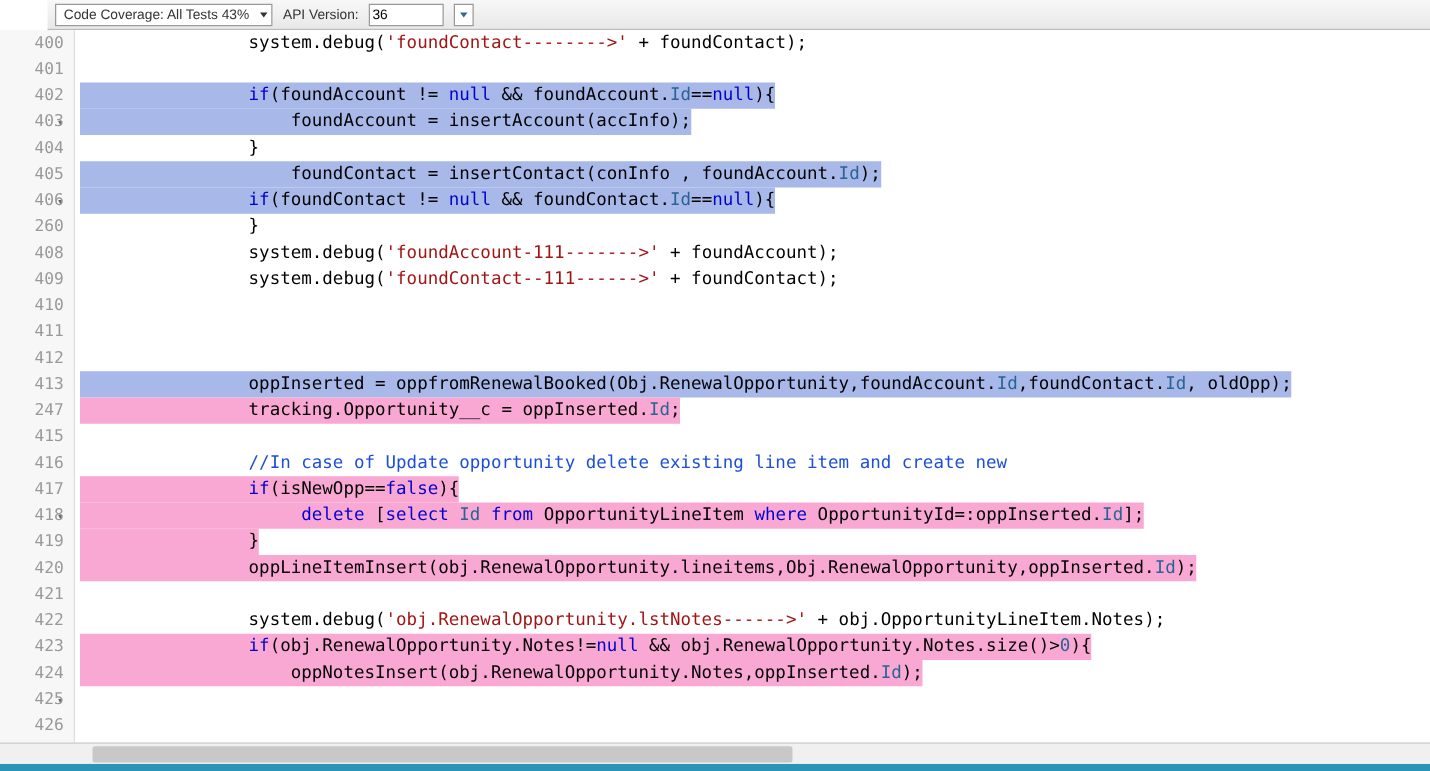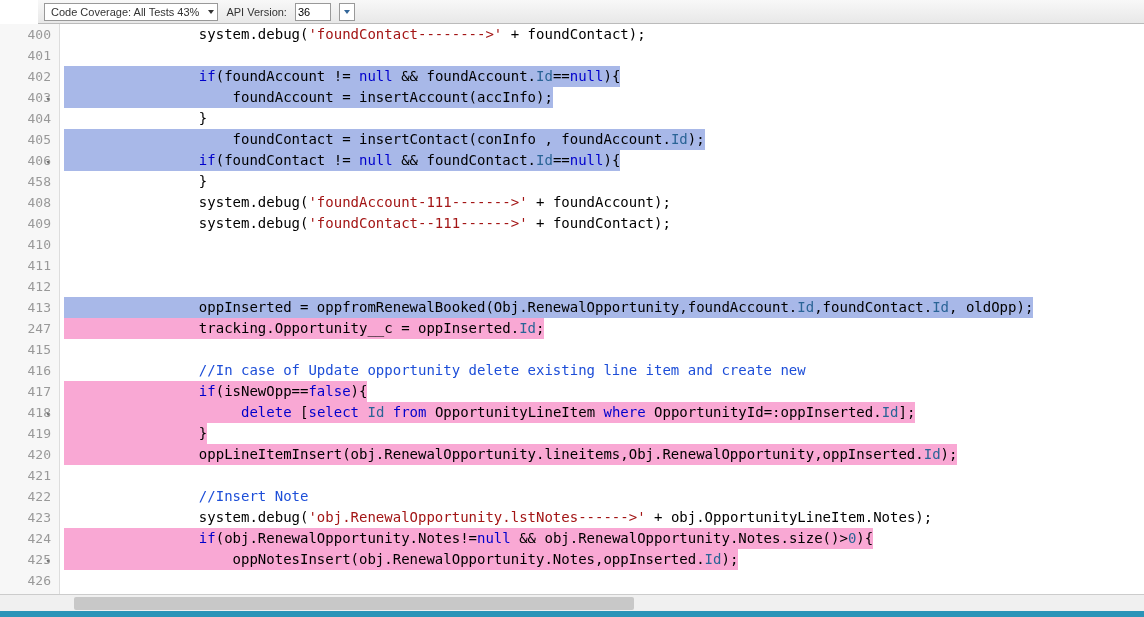--- a/index.html
+++ b/index.html
@@ -1,21 +1,21 @@
 <!DOCTYPE html>
 <html><head>
 <meta charset="utf-8">
 <style>
 * { margin:0; padding:0; box-sizing:border-box; }
 body { font-family: Consolas, Monaco, monospace; font-size:14px; background:#fff; overflow:hidden; }
 .toolbar { height:24px; background:linear-gradient(#f8f8f8,#e8e8e8); border-bottom:1px solid #bbb; display:flex; align-items:center; padding:0 6px; gap:8px; font-family:Tahoma,Arial,sans-serif; font-size:11px; color:#333;margin-left:38px; }
 .dropdown { background:#fff; border:1px solid #999; padding:1px 18px 1px 6px; height:18px; line-height:14px; position:relative; cursor:pointer; }
 .dropdown::after { content:''; position:absolute; right:3px; top:6px; border-left:3px solid transparent; border-right:3px solid transparent; border-top:4px solid #333; }
 .api-label { }
-.api-input { width:36px; height:18px; border:1px solid #999; padding:1px 2px; font-size:11px; }
+.api-input { width:60px; height:18px; border:1px solid #999; padding:1px 2px; font-size:11px; }
 .api-dd { width:16px; height:18px; border:1px solid #999; background:#fff; position:relative; cursor:pointer; }
 .api-dd::after { content:''; position:absolute; left:4px; top:6px; border-left:3px solid transparent; border-right:3px solid transparent; border-top:4px solid #369; }
 .editor-wrap { position:relative; height:570px; overflow:hidden; background:#fff; }
 .editor { display:flex; height:100%; }
 .gutter { width:60px; background:#f7f7f7; border-right:1px solid #ddd; text-align:right; padding-right:8px; color:#999; font-size:13px; user-select:none; }
 .gutter div { height:21px; line-height:21px;padding-left:24px; }
 .fold { color:#666; font-size:9px; display:inline-block; width:8px; }
 .code { flex:1; position:relative; overflow-x:auto; }
 .line { height:21px; line-height:21px; white-space:pre; padding-left:4px; }
 .hl-blue { display:inline-block; background:#a8b8e8;text-align:center; }
@@ -43,21 +43,21 @@
 <div class="editor-wrap">
   <div class="editor">
     <div class="gutter" id="gutter">
         <div>400  </div>
         <div>401  </div>
         <div>402 <span class="fold">▾</span></div>
         <div>403  </div>
         <div>404  </div>
         <div>405 <span class="fold">▾</span></div>
         <div>406  </div>
-        <div>458  </div>
+        <div>260  </div>
         <div>408  </div>
         <div>409  </div>
         <div>410  </div>
         <div>411  </div>
         <div>412  </div>
         <div>413  </div>
         <div>247  </div>
         <div>415  </div>
         <div>416  </div>
         <div>417 <span class="fold">▾</span></div>
@@ -88,21 +88,20 @@
 <div class="line"><span> </span></div>
 <div class="line"><span class="hl-blue"><span>                oppInserted = oppfromRenewalBooked(Obj.RenewalOpportunity,foundAccount.</span><span class="prop">Id</span><span>,foundContact.</span><span class="prop">Id</span><span>, oldOpp);</span></span></div>
 <div class="line"><span class="hl-red"><span>                tracking.Opportunity__c = oppInserted.</span><span class="prop">Id</span><span>;</span></span></div>
 <div class="line"><span> </span></div>
 <div class="line"><span>                </span><span class="cmt">//In case of Update opportunity delete existing line item and create new</span></div>
 <div class="line"><span class="hl-red"><span>                </span><span class="kw">if</span><span>(isNewOpp==</span><span class="lit">false</span><span>){</span></span></div>
 <div class="line"><span class="hl-red"><span>                     </span><span class="kw">delete</span><span> [</span><span class="kw">select</span><span> </span><span class="prop">Id</span><span> </span><span class="kw">from</span><span> OpportunityLineItem </span><span class="kw">where</span><span> OpportunityId=:oppInserted.</span><span class="prop">Id</span><span>];</span></span></div>
 <div class="line"><span class="hl-red"><span>                }</span></span></div>
 <div class="line"><span class="hl-red"><span>                oppLineItemInsert(obj.RenewalOpportunity.lineitems,Obj.RenewalOpportunity,oppInserted.</span><span class="prop">Id</span><span>);</span></span></div>
 <div class="line"><span> </span></div>
-<div class="line"><span>                </span><span class="cmt">//Insert Note</span></div>
 <div class="line"><span>                system.debug(</span><span class="str">'obj.RenewalOpportunity.lstNotes------&gt;'</span><span> + obj.OpportunityLineItem.Notes);</span></div>
 <div class="line"><span class="hl-red"><span>                </span><span class="kw">if</span><span>(obj.RenewalOpportunity.Notes!=</span><span class="lit">null</span><span> &amp;&amp; obj.RenewalOpportunity.Notes.size()&gt;</span><span class="num">0</span><span>){</span></span></div>
 <div class="line"><span class="hl-red"><span>                    oppNotesInsert(obj.RenewalOpportunity.Notes,oppInserted.</span><span class="prop">Id</span><span>);</span></span></div>
 <div class="line"><span> </span></div>
 
     </div>
   </div>
 </div>
 
 <div class="scrollbar-h">

